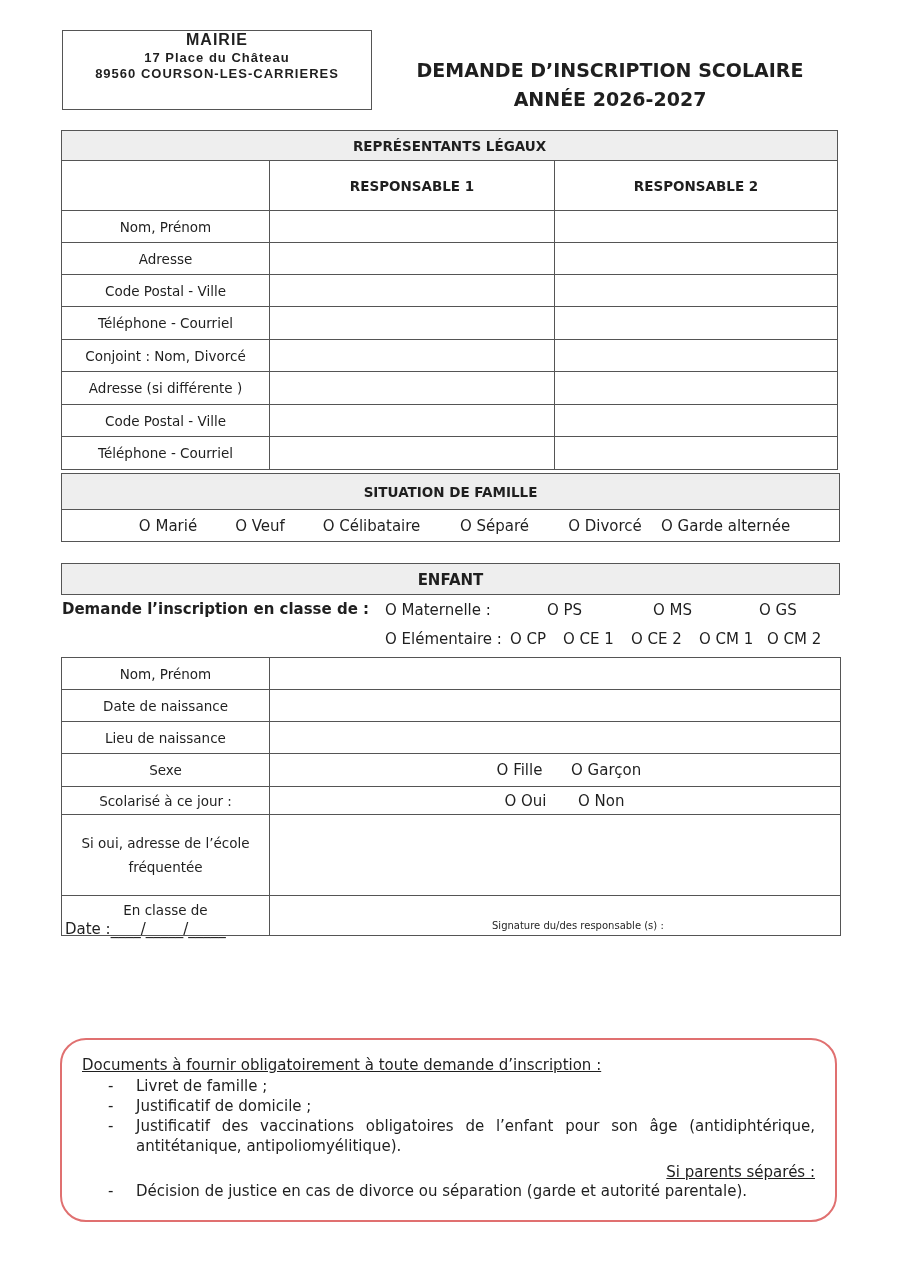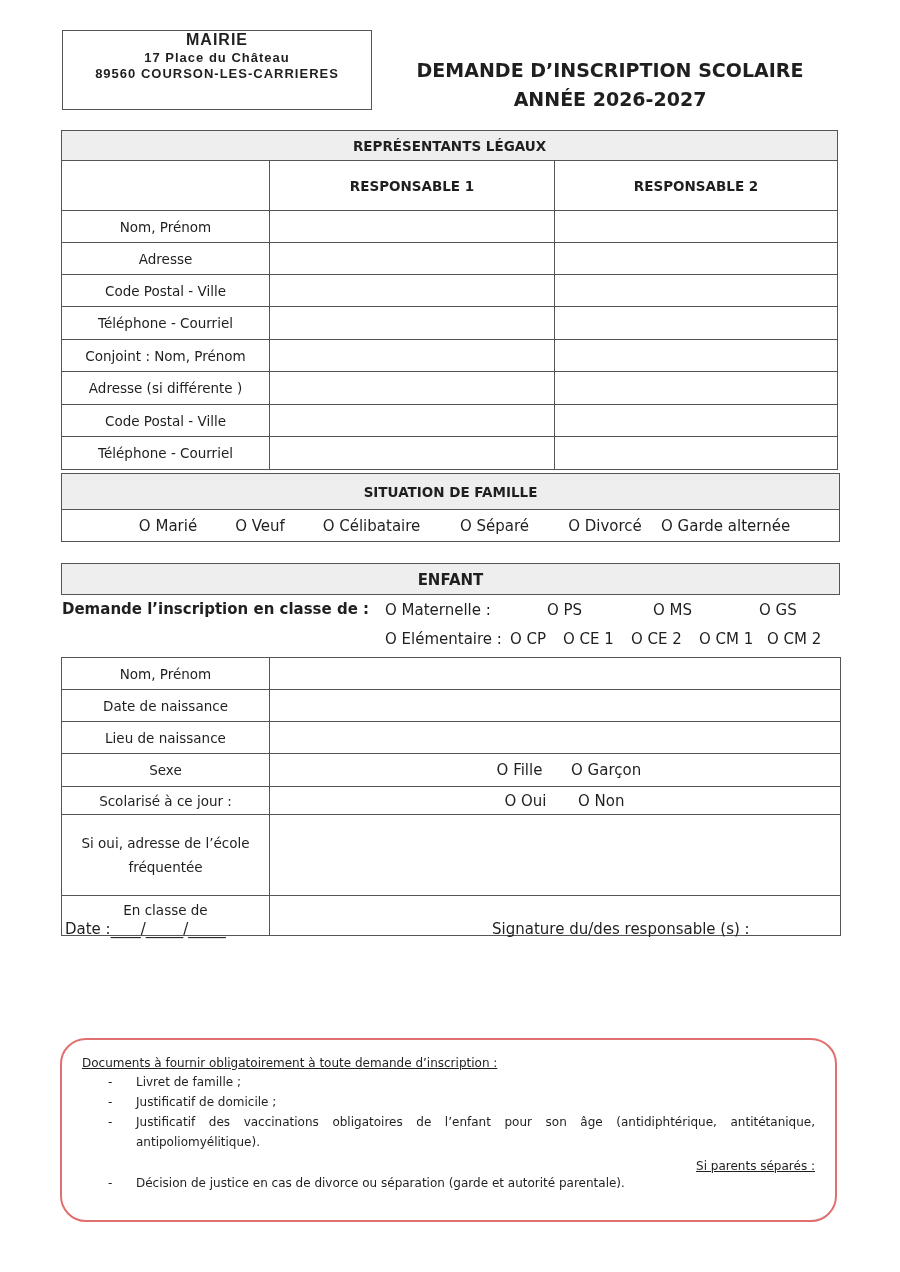--- a/index.html
+++ b/index.html
@@ -28,21 +28,21 @@
   .sect-head {
     background: #eeeeee; font-weight: bold; font-size: 15px; text-align: center;
     border: 1px solid #555;
   }
   .col-head { font-weight: bold; font-size: 17px; }
   .opts { display: flex; align-items: center; font-size: 15px; }
   .opt { white-space: nowrap; }
   .docs-box {
     left: 60px; top: 1038px; width: 777px; height: 184px;
     border: 2.5px solid #e07070; border-radius: 26px; box-sizing: border-box;
-    font-size: 12px; padding: 16px 20px 0 20px;
+    font-size: 15px; padding: 16px 20px 0 20px;
   }
   .docs-box .hd { text-decoration: underline; margin-bottom: 2px; }
   .docs-box ul { list-style: none; margin: 0; padding: 0 0 0 26px; }
   .docs-box li { position: relative; padding-left: 28px; line-height: 20px; text-align: justify; }
   .docs-box li::before { content: "-"; position: absolute; left: 0; }
   .docs-box .hd2 { text-decoration: underline; margin-top: 7px; text-align: right; }
 </style>
 </head>
 <body>
 
@@ -85,21 +85,21 @@
     <td>Code Postal - Ville</td>
     <td></td>
     <td></td>
   </tr>
   <tr style="height:33px">
     <td>Téléphone - Courriel</td>
     <td></td>
     <td></td>
   </tr>
   <tr style="height:32px">
-    <td>Conjoint : Nom, Prénom</td>
+    <td>Conjoint : Nom, Divorcé</td>
     <td></td>
     <td></td>
   </tr>
   <tr style="height:33px">
     <td>Adresse (si différente )</td>
     <td></td>
     <td></td>
   </tr>
   <tr style="height:32px">
     <td>Code Postal - Ville</td>
@@ -194,21 +194,21 @@
     <td></td>
   </tr>
   <tr style="height:40px">
     <td style="vertical-align:top; padding-top:6px;">En classe de</td>
     <td></td>
   </tr>
 </tbody>
   </table>
 
 <div class="abs" style="left:65px; top:920px; font-size:15px;">Date :____/_____/_____</div>
-<div class="abs" style="left:492px; top:920px; font-size:15px;">Signature du/des responsable (s) :</div>
+<div class="abs" style="left:492px; top:920px; font-size:10px;">Signature du/des responsable (s) :</div>
 
 <div class="abs docs-box">
   <div class="hd">Documents à fournir obligatoirement à toute demande d’inscription :</div>
   <ul>
     <li>Livret de famille ;</li>
     <li>Justificatif de domicile ;</li>
     <li>Justificatif des vaccinations obligatoires de l’enfant pour son âge (antidiphtérique, antitétanique, antipoliomyélitique).</li>
   </ul>
   <div class="hd2">Si parents séparés :</div>
   <ul>

